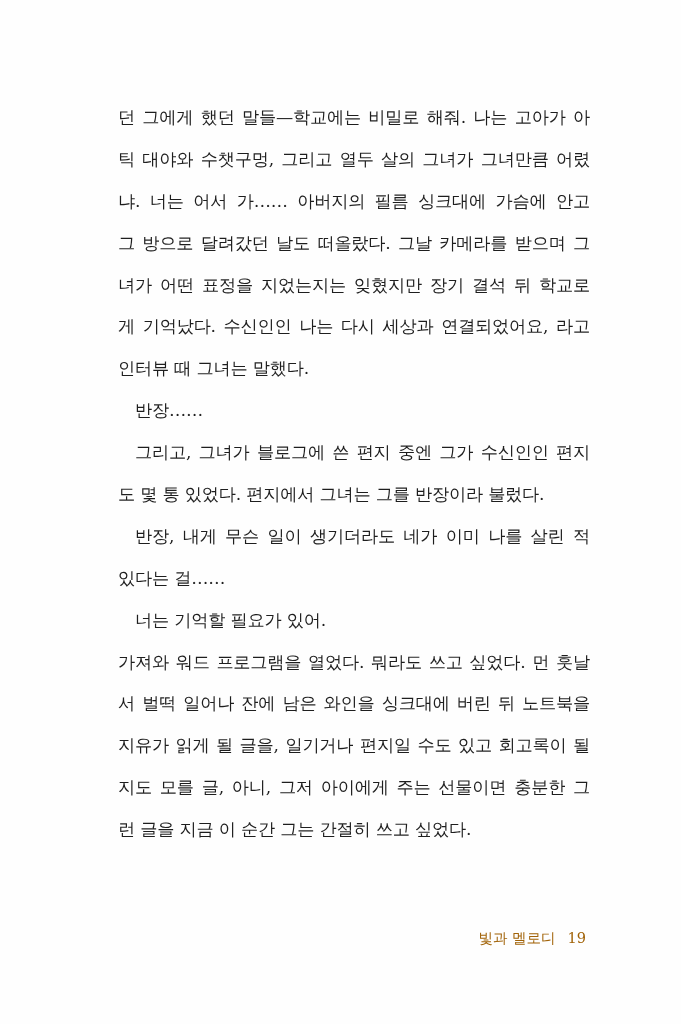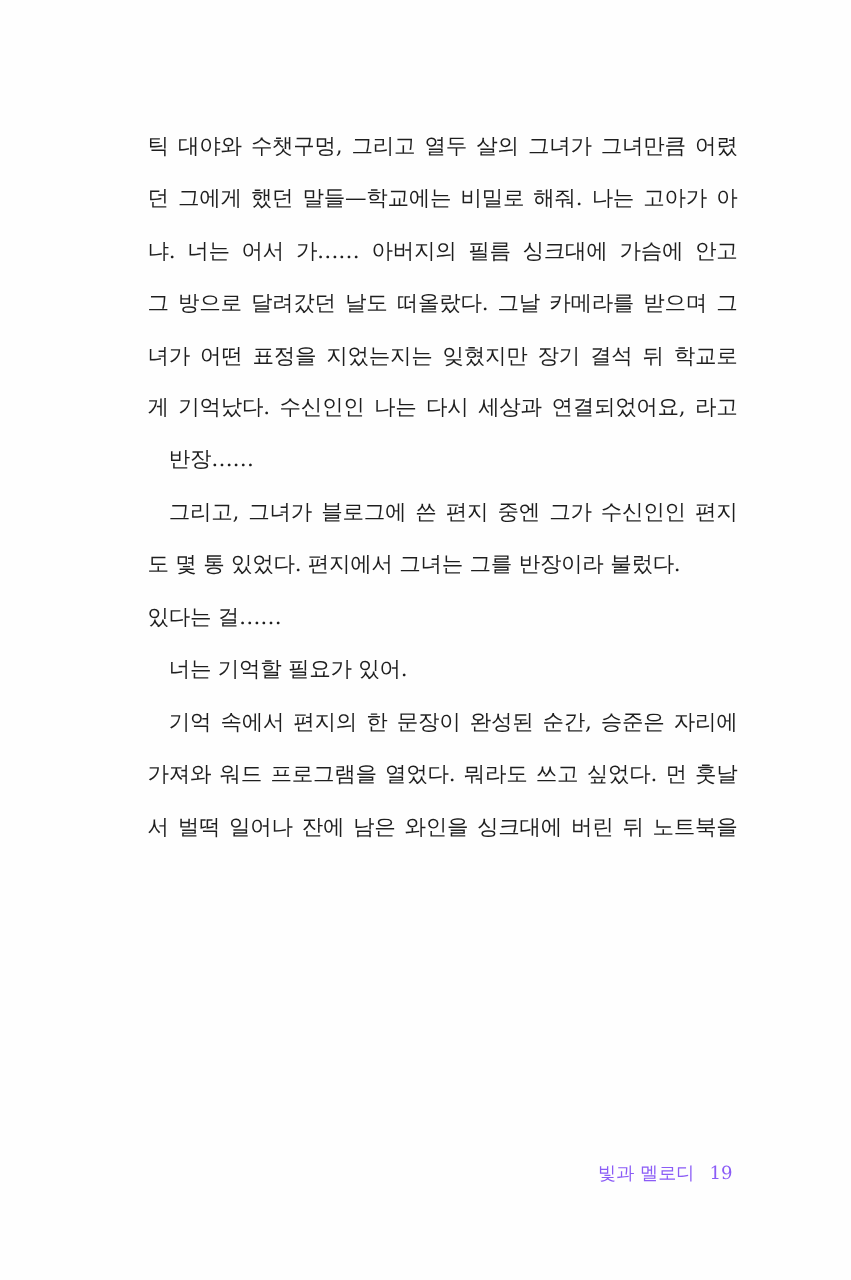--- a/index.html
+++ b/index.html
@@ -13,41 +13,45 @@
   .body-text {
     position: absolute; left: 118px; top: 97px; width: 472px;
     font-size: 17.2px; line-height: 41.9px;
     letter-spacing: -0.2px;
   }
   .line { display: block; white-space: nowrap; height: 41.9px; text-align: justify; text-align-last: justify; }
   .line.last { text-align-last: left; }
   .line.indent { padding-left: 17px; }
   .footer {
     position: absolute; right: 95px; top: 929px;
-    font-size: 14.5px; color: #8b5cf6; white-space: nowrap;
+    font-size: 14.5px; color: #a16207; white-space: nowrap;
   }
   .footer .num { margin-left: 12px; }
 </style>
 </head>
 <body>
 
 <div class="page">
   <div class="body-text">
+    <span class="line">던 그에게 했던 말들—학교에는 비밀로 해줘. 나는 고아가 아</span>
     <span class="line">틱 대야와 수챗구멍, 그리고 열두 살의 그녀가 그녀만큼 어렸</span>
-    <span class="line">던 그에게 했던 말들—학교에는 비밀로 해줘. 나는 고아가 아</span>
     <span class="line">냐. 너는 어서 가…… 아버지의 필름 싱크대에 가슴에 안고</span>
     <span class="line">그 방으로 달려갔던 날도 떠올랐다. 그날 카메라를 받으며 그</span>
     <span class="line">녀가 어떤 표정을 지었는지는 잊혔지만 장기 결석 뒤 학교로</span>
     <span class="line">게 기억났다. 수신인인 나는 다시 세상과 연결되었어요, 라고</span>
+    <span class="line last">인터뷰 때 그녀는 말했다.</span>
     <span class="line last indent">반장……</span>
     <span class="line indent">그리고, 그녀가 블로그에 쓴 편지 중엔 그가 수신인인 편지</span>
     <span class="line last">도 몇 통 있었다. 편지에서 그녀는 그를 반장이라 불렀다.</span>
+    <span class="line indent">반장, 내게 무슨 일이 생기더라도 네가 이미 나를 살린 적</span>
     <span class="line last">있다는 걸……</span>
     <span class="line last indent">너는 기억할 필요가 있어.</span>
-    <span class="line indent">기억 속에서 편지의 한 문장이 완성된 순간, 승준은 자리에</span>
     <span class="line">가져와 워드 프로그램을 열었다. 뭐라도 쓰고 싶었다. 먼 훗날</span>
     <span class="line">서 벌떡 일어나 잔에 남은 와인을 싱크대에 버린 뒤 노트북을</span>
+    <span class="line">지유가 읽게 될 글을, 일기거나 편지일 수도 있고 회고록이 될</span>
+    <span class="line">지도 모를 글, 아니, 그저 아이에게 주는 선물이면 충분한 그</span>
+    <span class="line last">런 글을 지금 이 순간 그는 간절히 쓰고 싶었다.</span>
   </div>
 
   <div class="footer">
     <span>빛과 멜로디</span><span class="num">19</span>
   </div>
 </div>
 
 </body></html>

